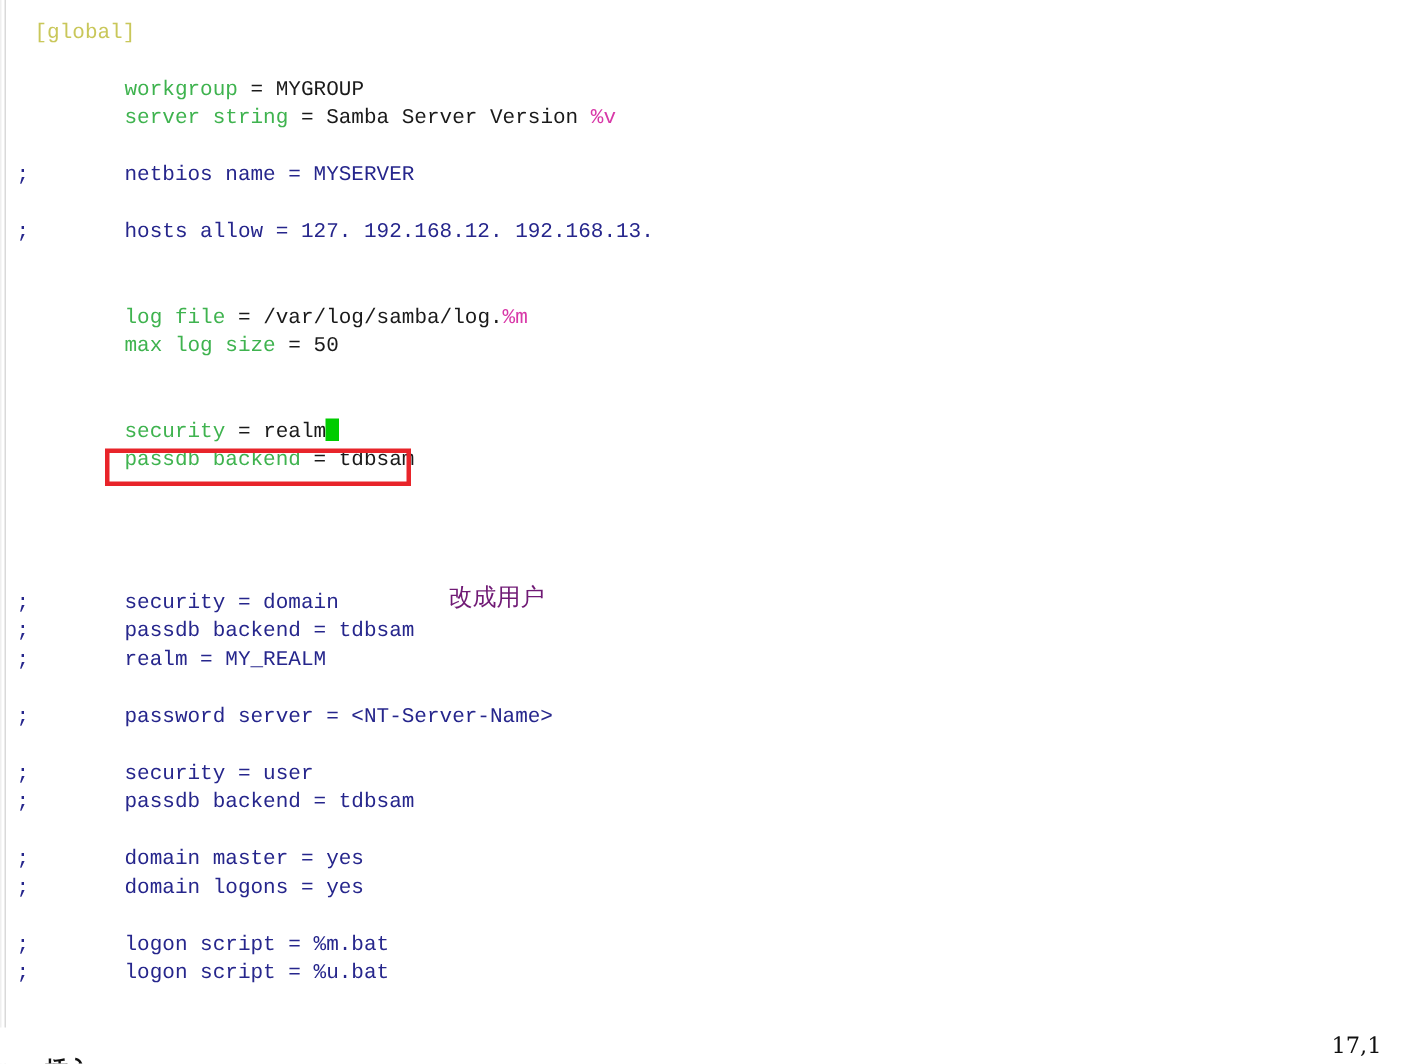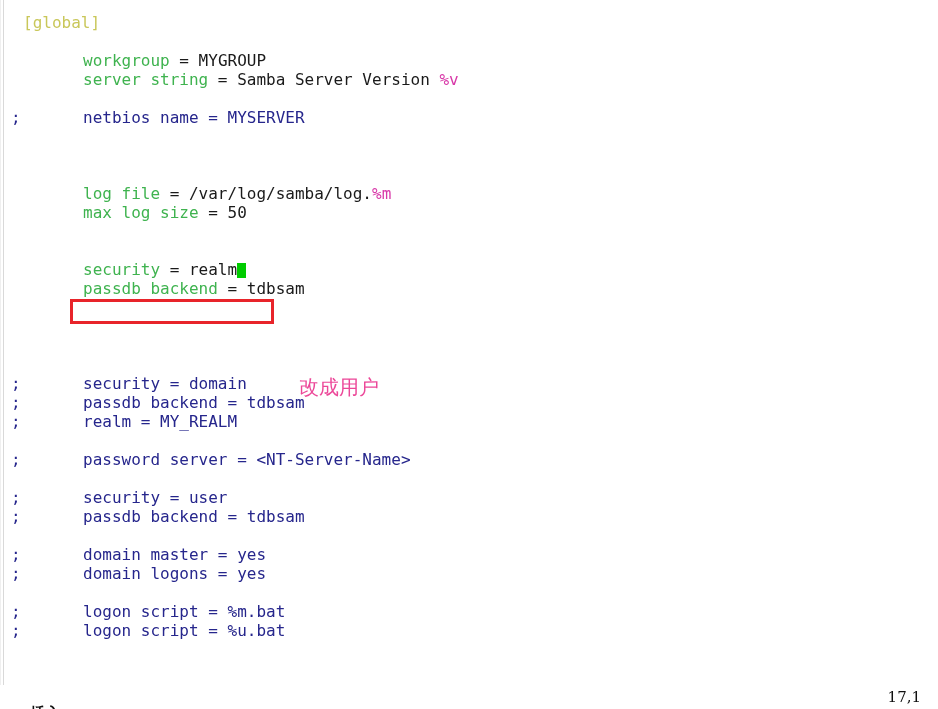--- a/index.html
+++ b/index.html
@@ -42,23 +42,24 @@
   #editor {
     position: absolute;
     left: 0;
     top: 13px;
     width: 938px;
   }
 
   .line {
     height: 19px;
     line-height: 19px;
-    font-size: 16px;
+    font-size: 14px;
     white-space: pre;
     position: relative;
+    font-family: Liberation Mono, monospace;
   }
 
   .gutter {
     display: inline-block;
     width: 12px;
     text-align: left;
     padding-left: 11px;
     color: #26268c;
   }
 
@@ -92,24 +93,24 @@
     width: 204px;
     height: 25px;
     border: 3px solid #e8242a;
     box-sizing: border-box;
     pointer-events: none;
   }
 
   #annotation {
     position: absolute;
     left: 299px;
-    top: 374px;
-    color: #ec4899;
+    top: 388px;
+    color: #701a75;
     font-family: "DejaVu Sans", sans-serif;
-    font-size: 20px;
+    font-size: 16px;
     white-space: pre;
   }
 
   #statusbar {
     position: absolute;
     left: 0;
     bottom: 0;
     width: 938px;
     height: 24px;
     line-height: 24px;
@@ -143,20 +144,21 @@
   <div class="left-border"></div>
 
   <div id="editor">
       <div class="line"><span class="gutter"></span><span class="sec">[global]</span></div>
       <div class="line"><span class="gutter"></span></div>
       <div class="line"><span class="gutter"></span><span class="indent"></span><span class="key">workgroup</span><span class="punct"> = </span><span class="val">MYGROUP</span></div>
       <div class="line"><span class="gutter"></span><span class="indent"></span><span class="key">server string</span><span class="punct"> = </span><span class="val">Samba Server Version </span><span class="var">%v</span></div>
       <div class="line"><span class="gutter"></span></div>
       <div class="line"><span class="gutter">;</span><span class="indent"></span><span class="cmt">netbios name = MYSERVER</span></div>
       <div class="line"><span class="gutter"></span></div>
+      <div class="line"><span class="gutter">;</span><span class="indent"></span><span class="cmt">hosts allow = 127. 192.168.12. 192.168.13.</span></div>
       <div class="line"><span class="gutter"></span></div>
       <div class="line"><span class="gutter"></span></div>
       <div class="line"><span class="gutter"></span><span class="indent"></span><span class="key">log file</span><span class="punct"> = </span><span class="val">/var/log/samba/log.</span><span class="var">%m</span></div>
       <div class="line"><span class="gutter"></span><span class="indent"></span><span class="key">max log size</span><span class="punct"> = </span><span class="val">50</span></div>
       <div class="line"><span class="gutter"></span></div>
       <div class="line"><span class="gutter"></span></div>
       <div class="line"><span class="gutter"></span><span class="indent"></span><span class="key">security</span><span class="punct"> = </span><span class="val">realm</span><span class="cursor"></span></div>
       <div class="line"><span class="gutter"></span><span class="indent"></span><span class="key">passdb backend</span><span class="punct"> = </span><span class="val">tdbsam</span></div>
       <div class="line"><span class="gutter"></span></div>
       <div class="line"><span class="gutter"></span></div>

